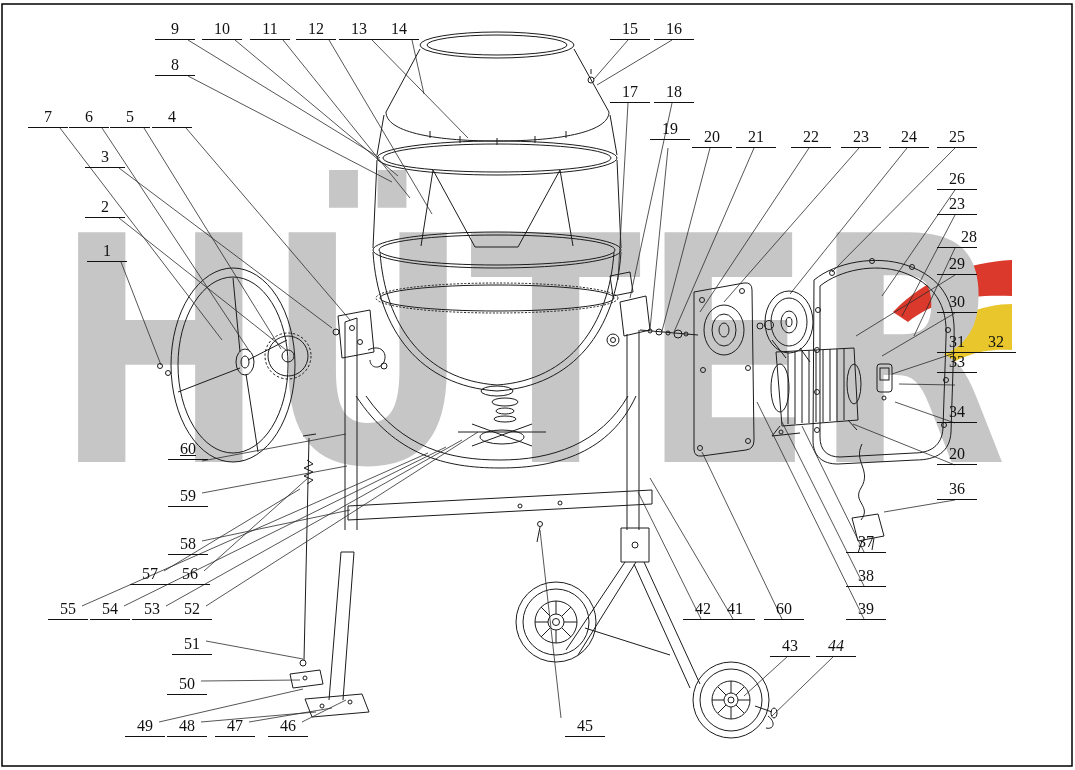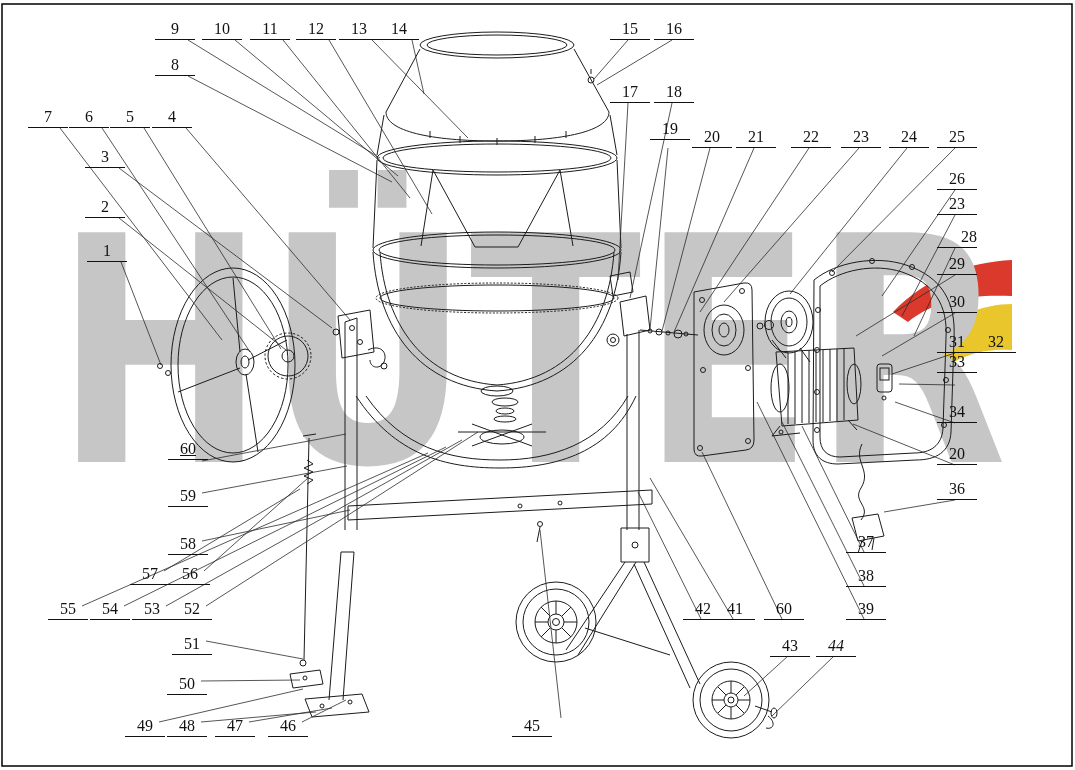--- a/index.html
+++ b/index.html
@@ -309,21 +309,21 @@
       <span class="part-label" style="left: 937px; top: 444px;">20</span>
       <span class="part-label" style="left: 937px; top: 479px;">36</span>
       <span class="part-label" style="left: 846px; top: 532px;">37</span>
       <span class="part-label" style="left: 846px; top: 566px;">38</span>
       <span class="part-label" style="left: 846px; top: 599px;">39</span>
       <span class="part-label" style="left: 764px; top: 599px;">60</span>
       <span class="part-label" style="left: 715px; top: 599px;">41</span>
       <span class="part-label" style="left: 683px; top: 599px;">42</span>
       <span class="part-label" style="left: 770px; top: 636px;">43</span>
       <span class="part-label" style="left: 816px; top: 636px; font-style: italic;">44</span>
-      <span class="part-label" style="left: 512px; top: 716px;">45</span>
+      <span class="part-label" style="left: 565px; top: 716px;">45</span>
       <span class="part-label" style="left: 268px; top: 716px;">46</span>
       <span class="part-label" style="left: 215px; top: 716px;">47</span>
       <span class="part-label" style="left: 167px; top: 716px;">48</span>
       <span class="part-label" style="left: 125px; top: 716px;">49</span>
       <span class="part-label" style="left: 167px; top: 674px;">50</span>
       <span class="part-label" style="left: 172px; top: 634px;">51</span>
       <span class="part-label" style="left: 172px; top: 599px;">52</span>
       <span class="part-label" style="left: 132px; top: 599px;">53</span>
       <span class="part-label" style="left: 90px; top: 599px;">54</span>
       <span class="part-label" style="left: 48px; top: 599px;">55</span>

